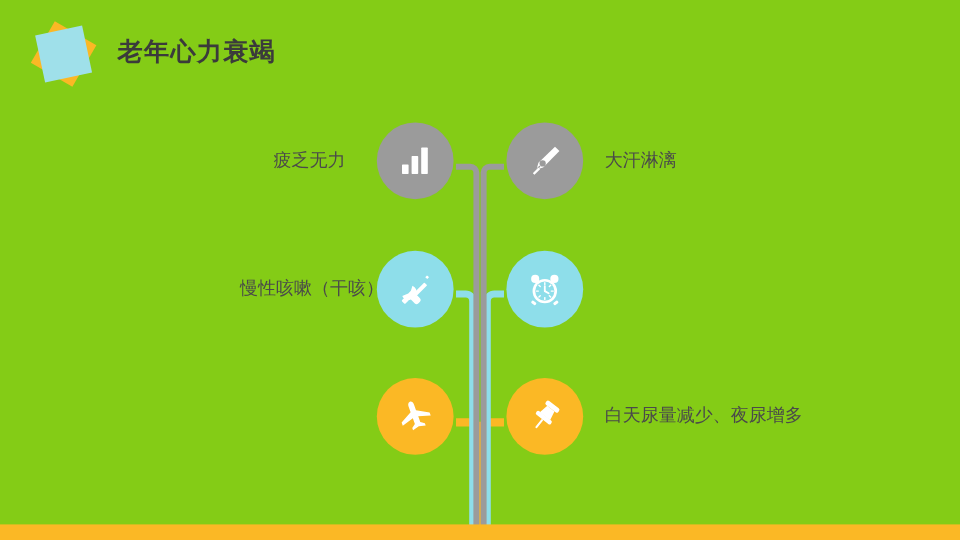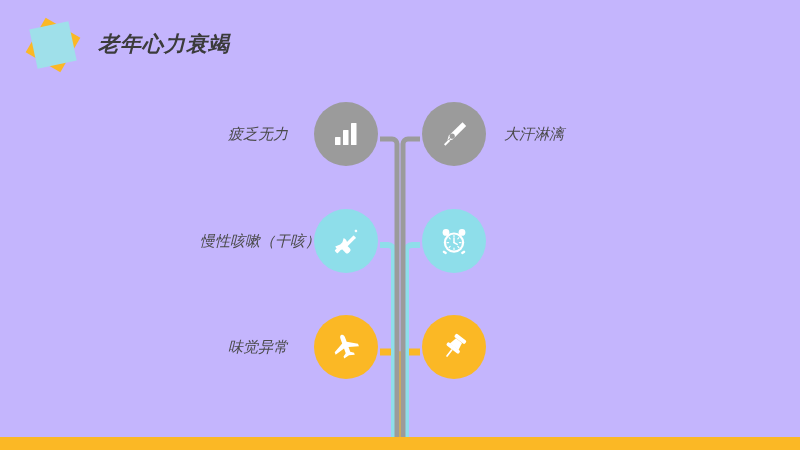--- a/index.html
+++ b/index.html
@@ -10,22 +10,21 @@
     width: 800px;
     height: 450px;
     background: #ffffff;
     font-family: "Liberation Sans", "DejaVu Sans", sans-serif;
     overflow: hidden;
   }
   #slide {
     position: relative;
     width: 800px;
     height: 450px;
-    background: #c4b5fd;
-    font-style: italic;
+    background: #84cc16;
   }
 
   
   #header {
     position: absolute;
     left: 0;
     top: 0;
     width: 800px;
     height: 90px;
   }
@@ -223,21 +222,20 @@
           </g>
           <rect x="4.6" y="26.2" width="4.4" height="2.4" fill="#ffffff" transform="rotate(35 6.8 27.4)" rx="1"></rect>
           <rect x="23.0" y="26.2" width="4.4" height="2.4" fill="#ffffff" transform="rotate(-35 25.2 27.4)" rx="1"></rect>
         </svg>
       </span>
     </div>
 
   </div>
 
   <div class="row" id="row-3">
-    <div class="label label-left">味觉异常</div>
 
     <div class="node node-left c-orange">
       <span>
         <svg width="32" height="32" viewBox="0 0 32 32">
           <g transform="rotate(-20 16 16)">
             <path d="M16 3.0 c1.5 0 2.4 1.6 2.4 3.4 l0 5.0 10.0 5.6 0 2.8 -10.0 -3.0
                      0 5.0 3.2 2.4 0 2.0 -5.6 -1.4 -5.6 1.4 0 -2.0 3.2 -2.4 0 -5.0
                      -10.0 3.0 0 -2.8 10.0 -5.6 0 -5.0 c0 -1.8 0.9 -3.4 2.4 -3.4 z" fill="#ffffff"></path>
           </g>
         </svg>
@@ -250,17 +248,18 @@
           <g transform="rotate(38 16 16)">
             <rect x="9.4" y="3.6" width="13.2" height="4.2" rx="1.6" fill="#ffffff"></rect>
             <path d="M12.2 7.8 h7.6 l1.6 8.0 h-10.8 z" fill="#ffffff"></path>
             <rect x="8.2" y="15.4" width="15.6" height="3.8" rx="1.6" fill="#ffffff"></rect>
             <rect x="15.2" y="19.0" width="1.7" height="9.2" rx="0.8" fill="#ffffff"></rect>
           </g>
         </svg>
       </span>
     </div>
 
+    <div class="label label-right">白天尿量减少、夜尿增多</div>
   </div>
 
   <div id="bottom-bar"></div>
 
 </div>
 
 </body></html>

